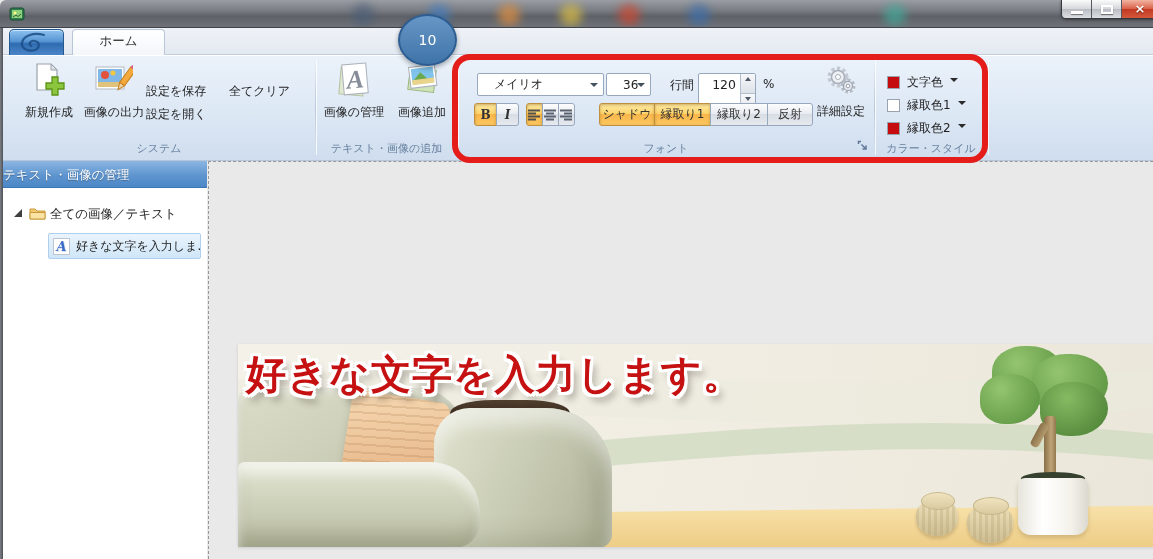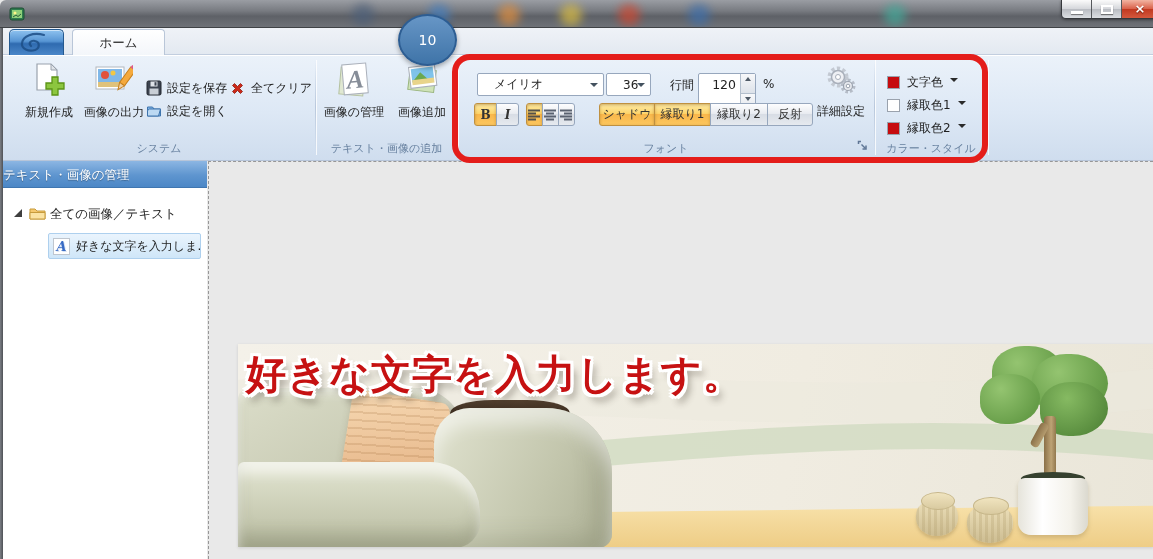--- a/index.html
+++ b/index.html
@@ -29,34 +29,34 @@
     font-size:13px; font-weight:bold; text-shadow:0 1px 1px rgba(90,20,5,.8); }
 
   
   .tabrow { position:absolute; top:28px; left:3px; right:0; height:27px;
     background:linear-gradient(#eff2f7,#e3e9f1); border-bottom:1px solid #c2cedf; }
   .app-button { position:absolute; left:6px; top:1px; width:55px; height:26px; border-radius:5px 5px 0 0;
     background:linear-gradient(#8fc3f0 0%, #5795d4 45%, #2f6bb0 55%, #4a86c8 100%);
     border:1px solid #24598f; border-bottom:none; box-shadow:inset 0 1px 0 rgba(255,255,255,.55); }
   .tab { position:absolute; left:69px; top:1px; width:93px; height:26px;
     background:linear-gradient(#ffffff,#f3f6fa); border:1px solid #b9c6d8; border-bottom:none;
-    border-radius:4px 4px 0 0; text-align:center; line-height:25px; font-size:12.5px; color:#2a2a2a; }
+    border-radius:4px 4px 0 0; text-align:center; line-height:25px; font-size:12.5px; color:#2a2a2a;font-family:Liberation Mono, monospace; }
 
   
   .ribbon { position:absolute; top:55px; left:3px; right:0; height:106px; display:flex;
     background:linear-gradient(#ebf2fa 0%, #dde8f5 55%, #cfddee 100%);
     border-bottom:1px solid #b7c5d9; box-shadow:inset 0 1px 0 #fff; }
   .group { position:relative; height:100%; }
   .g-system { width:312px; } .g-add { width:141px; } .g-font { width:416px; } .g-colors { width:112px; }
   .gsep { width:1px; margin:5px 0; background:linear-gradient(rgba(185,200,220,0), #b9c8dc 50%, rgba(185,200,220,0));
     box-shadow:1px 0 0 rgba(255,255,255,.8); }
   .group-label { position:absolute; bottom:4px; left:0; right:0; text-align:center; font-size:11px; color:#67809f; }
   .bigbtn { position:absolute; width:70px; text-align:center; cursor:default; }
   .bigbtn .blabel { display:block; font-size:12px; color:#1e1e1e; margin-top:2px; }
-  .smallbtn { position:absolute; display:flex; align-items:center; gap:5px; font-size:12px; color:#1e1e1e; height:20px; }
+  .smallbtn { position:absolute; display:flex; align-items:center; gap:5px; font-size:12px; color:#1e1e1e; height:20px;flex-direction:column; }
 
   
   .combo { position:absolute; height:23px; background:#fff; border:1px solid #97a7bd; border-radius:2px;
     font-size:12px; color:#222; display:flex; align-items:center; padding-left:16px; }
   .carrow { position:absolute; right:5px; top:9px; width:0; height:0;
     border-left:4px solid transparent; border-right:4px solid transparent; border-top:4px solid #44525f; }
   .flabel { position:absolute; top:22px; font-size:12px; color:#222; }
   .spin { position:absolute; height:41px; background:#fff; border:1px solid #97a7bd; border-radius:2px; display:flex; }
   .spin .num { flex:1; text-align:right; font-size:12.5px; padding:3px 4px 0 0; color:#222; }
   .updown { width:15px; display:flex; flex-direction:column; border-left:1px solid #b3bfcd; }

